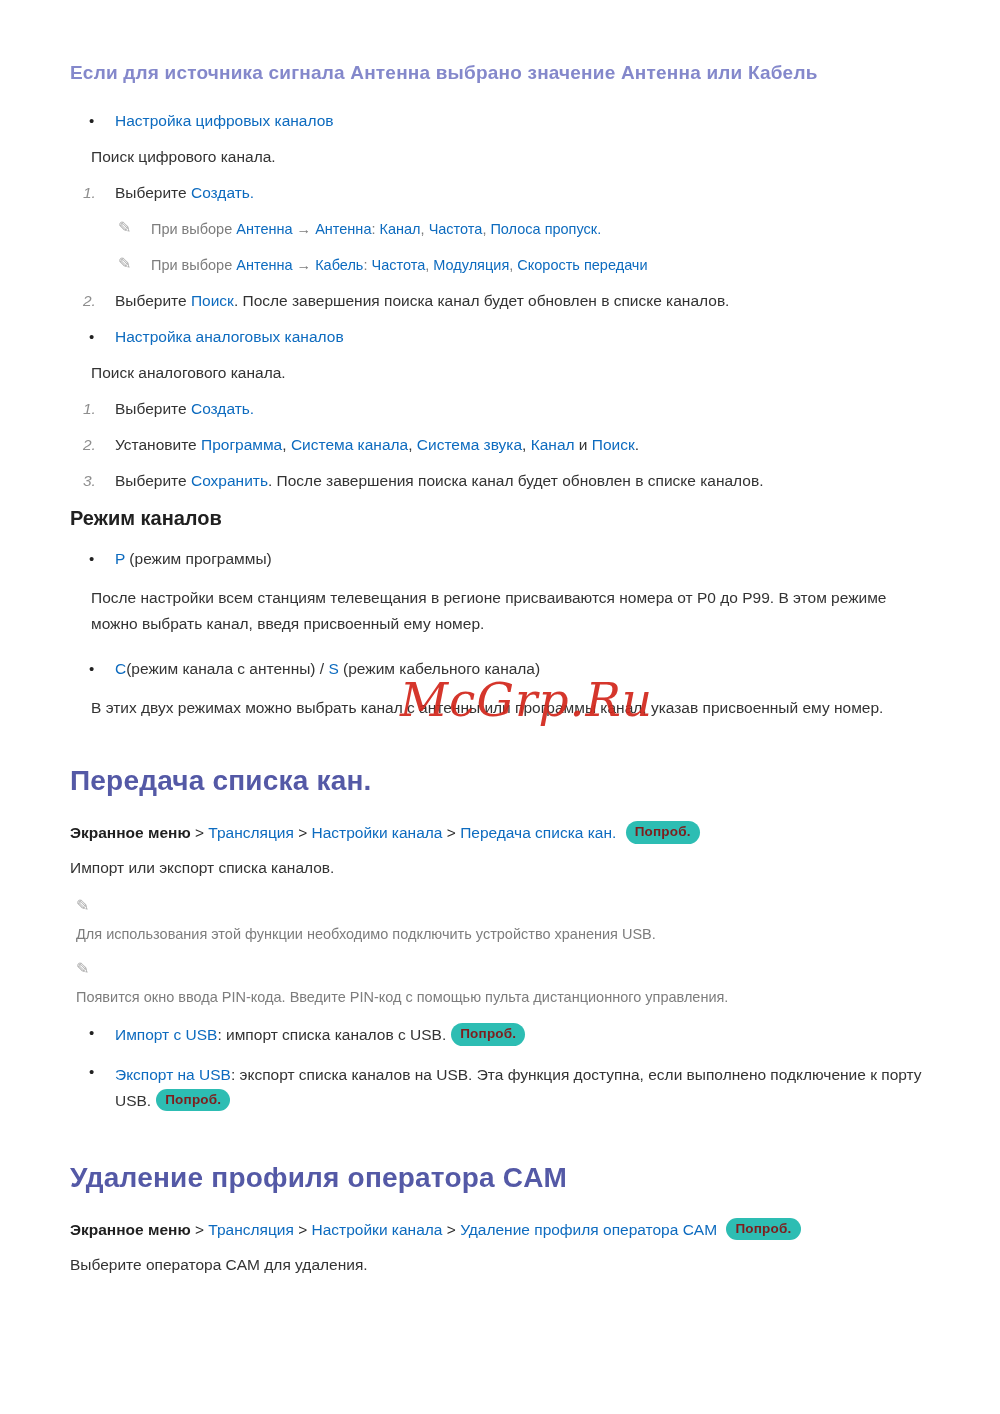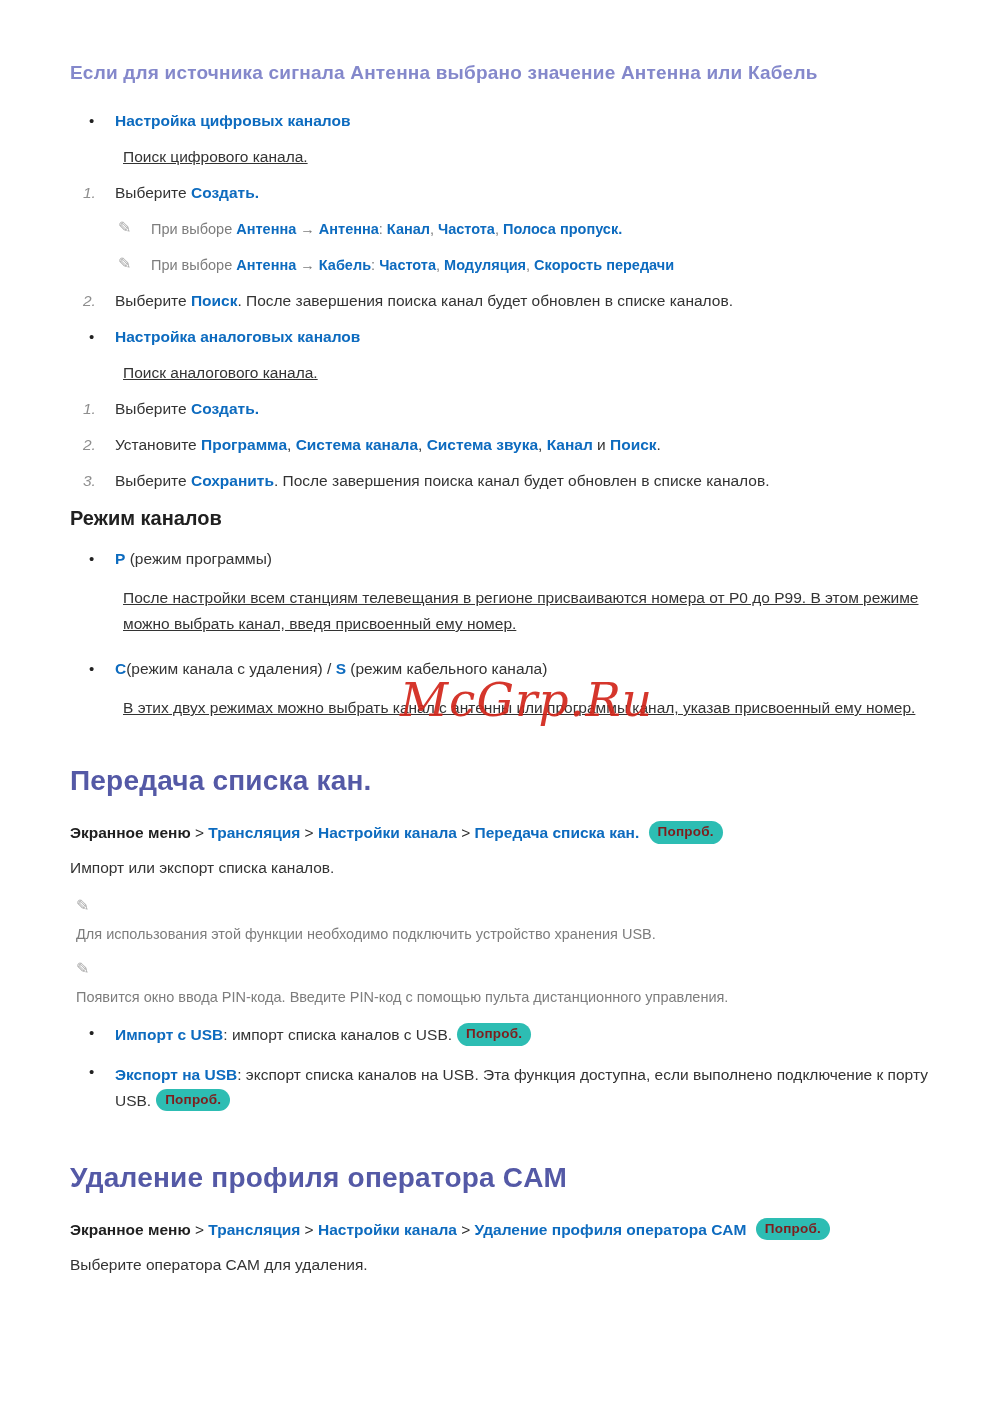--- a/index.html
+++ b/index.html
@@ -38,24 +38,24 @@
   }
   .row{margin:0 0 16px 0;line-height:20px;font-size:15.5px;color:var(--ink);}
   .li{display:flex;}
   .mk{flex:0 0 45px;box-sizing:border-box;padding-left:19px;color:#222;}
   .mk::before{content:"•";font-size:15px;}
   .num{
     flex:0 0 45px;box-sizing:border-box;padding-left:13px;
     font-style:italic;color:#8e8e8e;font-size:15.5px;
   }
   .tx{flex:1 1 auto;}
-  .b{color:var(--blue);font-weight:700;}
+  .b{color:var(--blue);font-weight:400;}
   .k{color:var(--dark);font-weight:700;}
   .sep{color:#2a2a2a;}
-  .indent{margin-left:53px;text-decoration:underline;}
+  .indent{margin-left:21px;}
   .para{line-height:26px;margin-bottom:22px;}
   .bold-head{font-size:20px;font-weight:700;color:#202020;margin:4px 0 19px 0;}
   .note{display:flex;color:var(--grey);font-size:14.5px;}
   .note .b{font-size:14.5px;}
   .n2{padding-left:48px;}
   .n2 .icon{flex:0 0 33px;}
   .n1{padding-left:6px;flex-direction:column;}
   .n1 .icon{flex:0 0 27px;}
   .icon{color:var(--icon-grey);font-size:16px;line-height:18px;}
   .pencil::before{content:"✎";display:inline-block;}
@@ -133,21 +133,21 @@
   <div class="bold-head">Режим каналов</div>
 
   <div class="row li">
     <span class="mk"></span>
     <span class="tx"><span class="b">P</span><span> (режим программы)</span></span>
   </div>
   <div class="row indent para" style="max-width:845px;">После настройки всем станциям телевещания в регионе присваиваются номера от P0 до P99. В этом режиме можно выбрать канал, введя присвоенный ему номер.</div>
 
   <div class="row li">
     <span class="mk"></span>
-    <span class="tx"><span class="b">C</span><span>(режим канала с удаления) / </span><span class="b">S</span><span> (режим кабельного канала)</span></span>
+    <span class="tx"><span class="b">C</span><span>(режим канала с антенны) / </span><span class="b">S</span><span> (режим кабельного канала)</span></span>
   </div>
   <div class="row indent para" style="max-width:845px;">В этих двух режимах можно выбрать канал с антенны или программы канал, указав присвоенный ему номер.</div>
 
   <div class="h1">Передача списка кан.</div>
 
   <div class="crumb">
     <span class="k">Экранное меню</span><span class="sep"> &gt; </span><span class="b">Трансляция</span><span class="sep"> &gt; </span><span class="b">Настройки канала</span><span class="sep"> &gt; </span><span class="b">Передача списка кан.</span>
     <span class="badge">Попроб.</span>
   </div>
 

